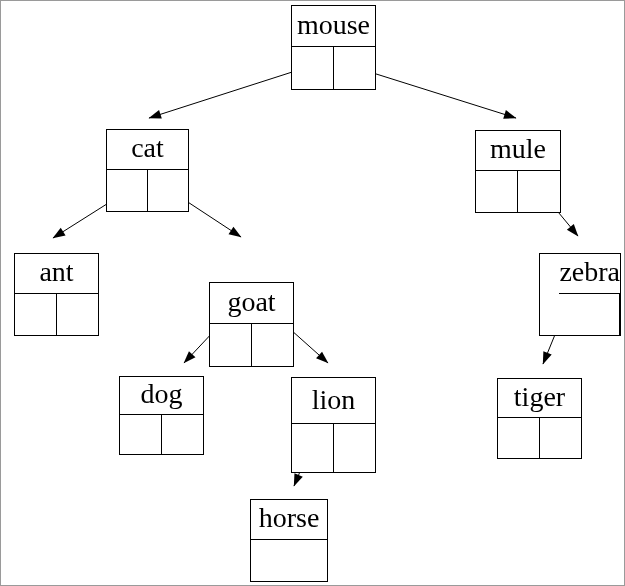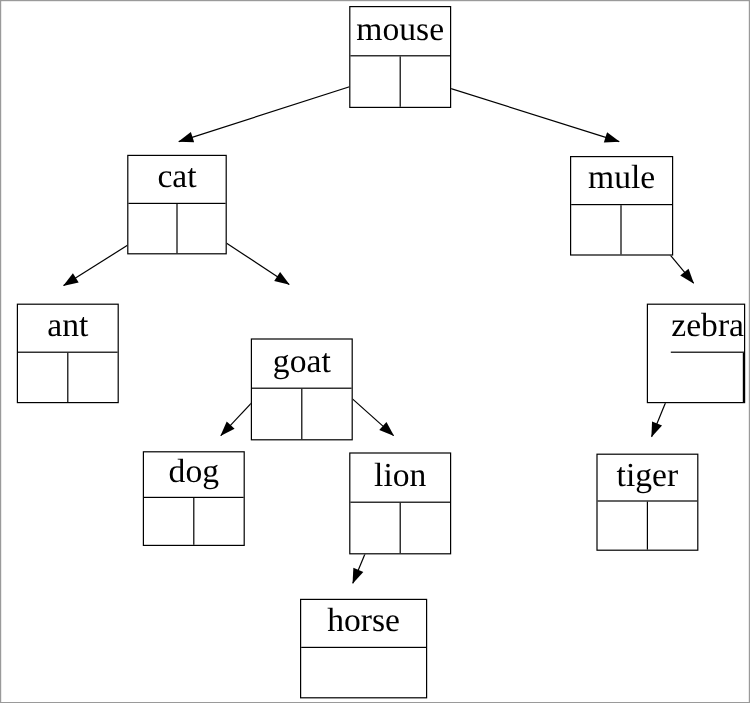--- a/index.html
+++ b/index.html
@@ -114,35 +114,35 @@
           <div class="cell"></div>
         </div>
       </div>
       <div class="node" style="left: 118px; top: 375px; width: 85px; height: 79px;">
         <div class="node-label">dog</div>
         <div class="node-cells">
           <div class="cell cell-left"></div>
           <div class="cell"></div>
         </div>
       </div>
-      <div class="node" style="left: 290px; top: 376px; width: 85px; height: 85px;">
+      <div class="node" style="left: 290px; top: 376px; width: 85px; height: 96px;">
         <div class="node-label">lion</div>
         <div class="node-cells">
           <div class="cell cell-left"></div>
           <div class="cell"></div>
         </div>
       </div>
       <div class="node" style="left: 496px; top: 377px; width: 85px; height: 81px; text-align: center;">
         <div class="node-label">tiger</div>
         <div class="node-cells">
           <div class="cell cell-left"></div>
           <div class="cell"></div>
         </div>
       </div>
-      <div class="node" style="left: 249px; top: 498px; width: 106px; height: 83px; gap: 48px;">
+      <div class="node" style="left: 249px; top: 498px; width: 78px; height: 83px; gap: 48px;">
         <div class="node-label">horse</div>
         <div class="node-cells">
           <div class="cell cell-left"></div>
           <div class="cell"></div>
         </div>
       </div>
     </div>
 </div>
 
 </body></html>

